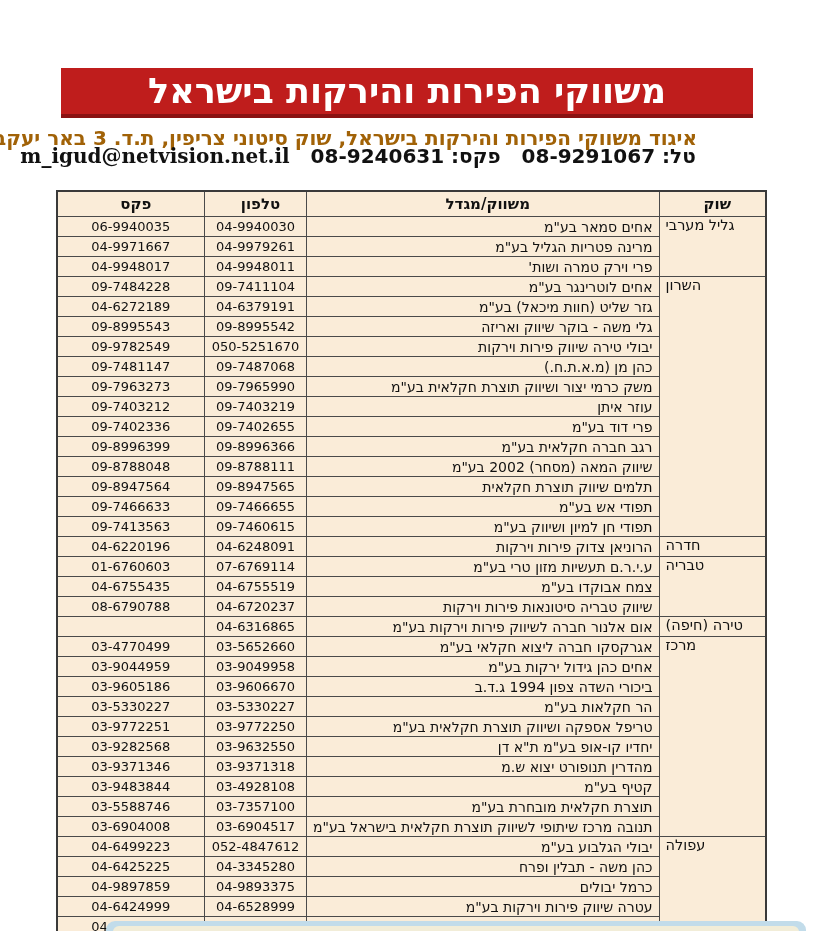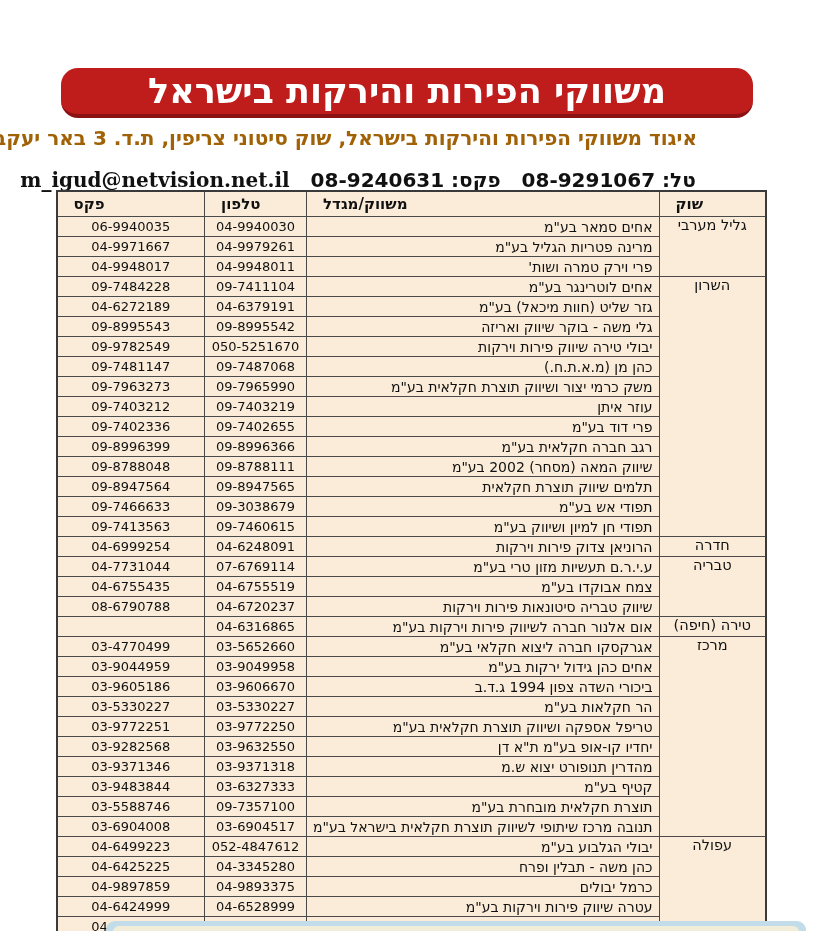--- a/index.html
+++ b/index.html
@@ -5,56 +5,56 @@
   html,body{margin:0;padding:0;}
   body{
     width:827px;height:931px;position:relative;overflow:hidden;
     background:#ffffff;
     font-family:"DejaVu Sans", sans-serif;
   }
   
   .banner{
     position:absolute;left:61px;top:68px;width:692px;height:46px;
     background:#bf1d1c;border-bottom:4px solid #8a1212;
-    display:flex;align-items:center;justify-content:center;border-radius:17px;
+    display:flex;align-items:center;justify-content:center;
   }
   .banner-title{
     color:#ffffff;font-size:35px;font-weight:bold;letter-spacing:0px;
     direction:rtl;white-space:nowrap;
   }
   .subtitle{
     position:absolute;left:0;top:126px;width:697px;
     text-align:center;direction:rtl;
     font-size:20px;font-weight:bold;color:#a16207;white-space:nowrap;
   }
   .contact{
-    position:absolute;left:0;top:168px;width:716px;
+    position:absolute;left:0;top:144px;width:716px;
     text-align:center;direction:rtl;
     font-size:20px;font-weight:bold;color:#111;white-space:nowrap;
   }
   .contact .seg{margin:0 7px;}
   .contact .email{
     font-family:"DejaVu Serif", serif;font-weight:bold;direction:ltr;unicode-bidi:embed;
   }
   
   table.dir{
     position:absolute;top:190px;right:60px;
     border-collapse:collapse;direction:rtl;
     background:#faecd8;
     border:2px solid #3a3a3a;
   }
   table.dir th, table.dir td{
     border:1px solid #4a4a4a;
     padding:0 6px;
   }
   table.dir th{
-    height:24px;font-size:15px;font-weight:bold;text-align:left;color:#111;padding-left:16px;
+    height:24px;font-size:15px;font-weight:bold;text-align:center;color:#111;padding-left:16px;
   }
   td.region{
-    vertical-align:top;text-align:center;font-size:14.5px;color:#111;
+    vertical-align:top;text-align:left;font-size:14.5px;color:#111;
     padding-top:2px;
   }
   td.marketer{
     height:19px;font-size:14px;text-align:right;color:#111;white-space:nowrap;
   }
   td.num{
     height:19px;font-size:13px;text-align:center;color:#111;
     direction:ltr;font-family:"DejaVu Sans", sans-serif;white-space:nowrap;
   }
   col.c-market{width:107px;}
@@ -169,39 +169,39 @@
         <td class="num">09-8788111</td>
         <td class="num">09-8788048</td>
       </tr>
       <tr>
         <td class="marketer">תלמים שיווק תוצרת חקלאית</td>
         <td class="num">09-8947565</td>
         <td class="num">09-8947564</td>
       </tr>
       <tr>
         <td class="marketer">תפודי אש בע"מ</td>
-        <td class="num">09-3038679</td>
+        <td class="num">09-7466655</td>
         <td class="num">09-7466633</td>
       </tr>
       <tr>
         <td class="marketer">תפודי חן למיון ושיווק בע"מ</td>
         <td class="num">09-7460615</td>
         <td class="num">09-7413563</td>
       </tr>
       <tr>
         <td class="region" rowspan="1">חדרה</td>
         <td class="marketer">הרוניאן צדוק פירות וירקות</td>
         <td class="num">04-6248091</td>
-        <td class="num">04-6999254</td>
+        <td class="num">04-6220196</td>
       </tr>
       <tr>
         <td class="region" rowspan="3">טבריה</td>
         <td class="marketer">ע.י.ר.ם תעשיות מזון טרי בע"מ</td>
         <td class="num">07-6769114</td>
-        <td class="num">04-7731044</td>
+        <td class="num">01-6760603</td>
       </tr>
       <tr>
         <td class="marketer">צמח אבוקדו בע"מ</td>
         <td class="num">04-6755519</td>
         <td class="num">04-6755435</td>
       </tr>
       <tr>
         <td class="marketer">שיווק טבריה סיטונאות פירות וירקות</td>
         <td class="num">04-6720237</td>
         <td class="num">08-6790788</td>
@@ -243,26 +243,26 @@
         <td class="num">03-9632550</td>
         <td class="num">03-9282568</td>
       </tr>
       <tr>
         <td class="marketer">מהדרין תנופורט יצוא ש.מ</td>
         <td class="num">03-9371318</td>
         <td class="num">03-9371346</td>
       </tr>
       <tr>
         <td class="marketer">קטיף בע"מ</td>
-        <td class="num">03-6327333</td>
+        <td class="num">03-4928108</td>
         <td class="num">03-9483844</td>
       </tr>
       <tr>
         <td class="marketer">תוצרת חקלאית מובחרת בע"מ</td>
-        <td class="num">09-7357100</td>
+        <td class="num">03-7357100</td>
         <td class="num">03-5588746</td>
       </tr>
       <tr>
         <td class="marketer">תנובה מרכז שיתופי לשיווק תוצרת חקלאית בישראל בע"מ</td>
         <td class="num">03-6904517</td>
         <td class="num">03-6904008</td>
       </tr>
       <tr>
         <td class="region" rowspan="5">עפולה</td>
         <td class="marketer">יבולי הגלבוע בע"מ</td>

